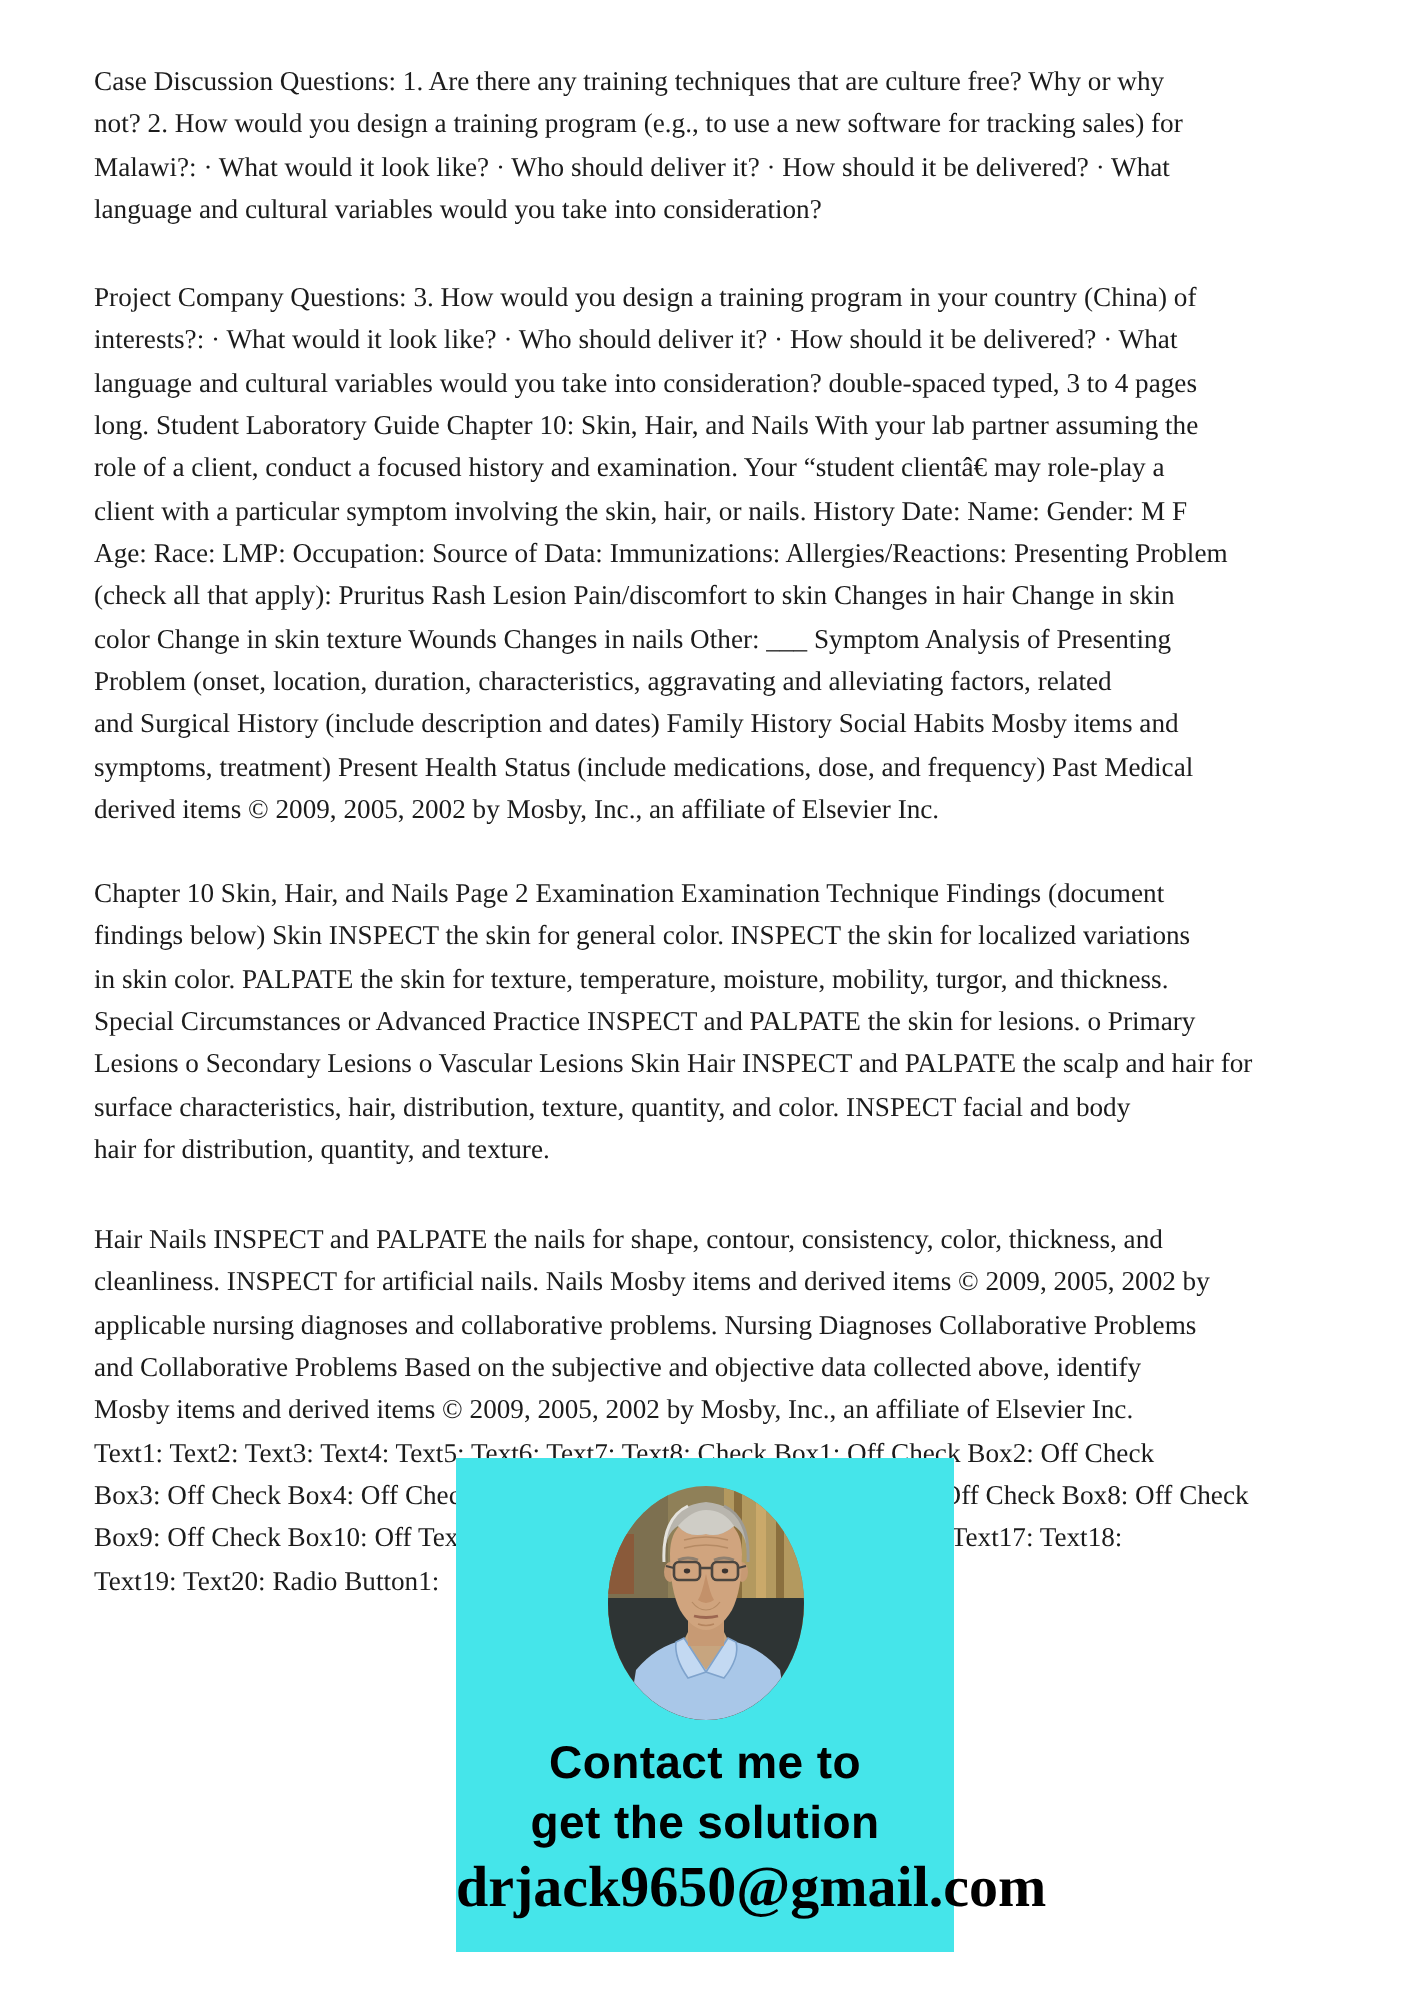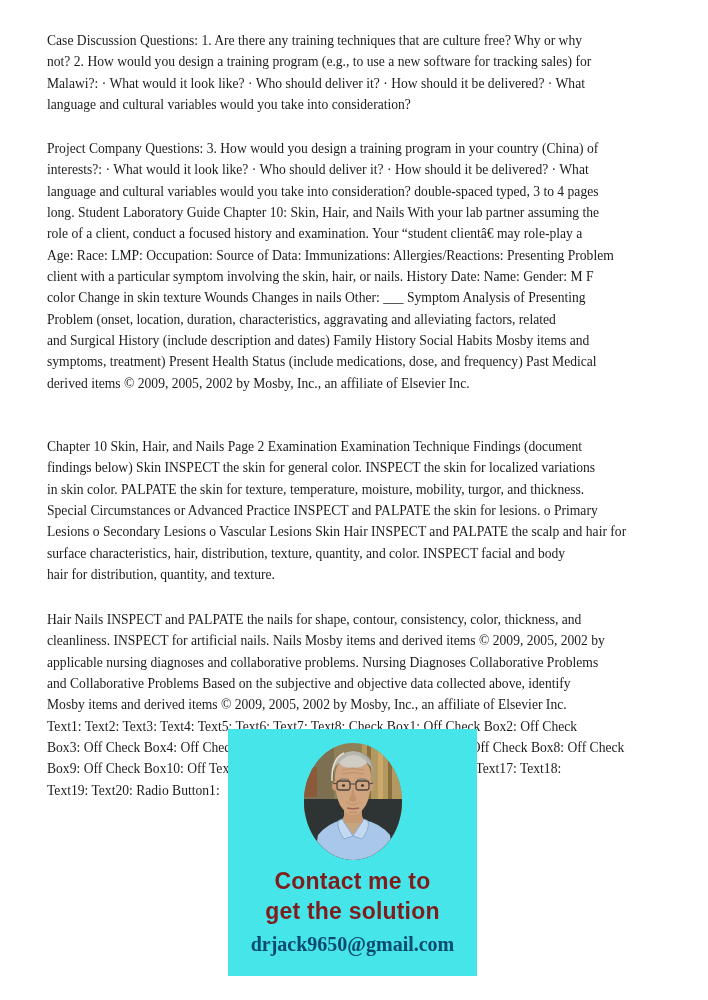--- a/index.html
+++ b/index.html
@@ -38,53 +38,54 @@
   .photo-wrap {
     width: 98px; height: 117px;
     margin: 14px auto 0 auto;
   }
   .photo-wrap svg { width: 98px; height: 117px; display: block; }
   .cta {
     font-family: "Liberation Sans", "DejaVu Sans", sans-serif;
     font-weight: 700;
     font-size: 23px;
     line-height: 30px;
-    color: #7f1d1d;
+    color: #000000;
     letter-spacing: 0.2px;
   }
   .cta-first { margin-top: 6px; }
   .email {
     font-family: "Liberation Serif", "DejaVu Serif", serif;
     font-weight: 700;
-    font-size: 20px;
+    font-size: 29px;
     line-height: 30px;
     margin-top: 3px;
-    color: #0c4a6e;
+    color: #000000;
   }
 </style>
 </head>
 <body>
 
 <div class="page">
 
   <div class="para p1">
       <div class="line">Case Discussion Questions: 1. Are there any training techniques that are culture free? Why or why</div>
       <div class="line">not? 2. How would you design a training program (e.g., to use a new software for tracking sales) for</div>
       <div class="line">Malawi?: · What would it look like? · Who should deliver it? · How should it be delivered? · What</div>
       <div class="line">language and cultural variables would you take into consideration?</div>
     </div>
 
   <div class="para p2">
       <div class="line">Project Company Questions: 3. How would you design a training program in your country (China) of</div>
       <div class="line">interests?: · What would it look like? · Who should deliver it? · How should it be delivered? · What</div>
       <div class="line">language and cultural variables would you take into consideration? double-spaced typed, 3 to 4 pages</div>
       <div class="line">long. Student Laboratory Guide Chapter 10: Skin, Hair, and Nails With your lab partner assuming the</div>
       <div class="line">role of a client, conduct a focused history and examination. Your “student clientâ€ may role-play a</div>
+      <div class="line">client with a particular symptom involving the skin, hair, or nails. History Date: Name: Gender: M F</div>
       <div class="line">Age: Race: LMP: Occupation: Source of Data: Immunizations: Allergies/Reactions: Presenting Problem</div>
-      <div class="line">client with a particular symptom involving the skin, hair, or nails. History Date: Name: Gender: M F</div>
+      <div class="line">(check all that apply): Pruritus Rash Lesion Pain/discomfort to skin Changes in hair Change in skin</div>
       <div class="line">color Change in skin texture Wounds Changes in nails Other: ___ Symptom Analysis of Presenting</div>
       <div class="line">Problem (onset, location, duration, characteristics, aggravating and alleviating factors, related</div>
       <div class="line">and Surgical History (include description and dates) Family History Social Habits Mosby items and</div>
       <div class="line">symptoms, treatment) Present Health Status (include medications, dose, and frequency) Past Medical</div>
       <div class="line">derived items © 2009, 2005, 2002 by Mosby, Inc., an affiliate of Elsevier Inc.</div>
     </div>
 
   <div class="para p3">
       <div class="line">Chapter 10 Skin, Hair, and Nails Page 2 Examination Examination Technique Findings (document</div>
       <div class="line">findings below) Skin INSPECT the skin for general color. INSPECT the skin for localized variations</div>

